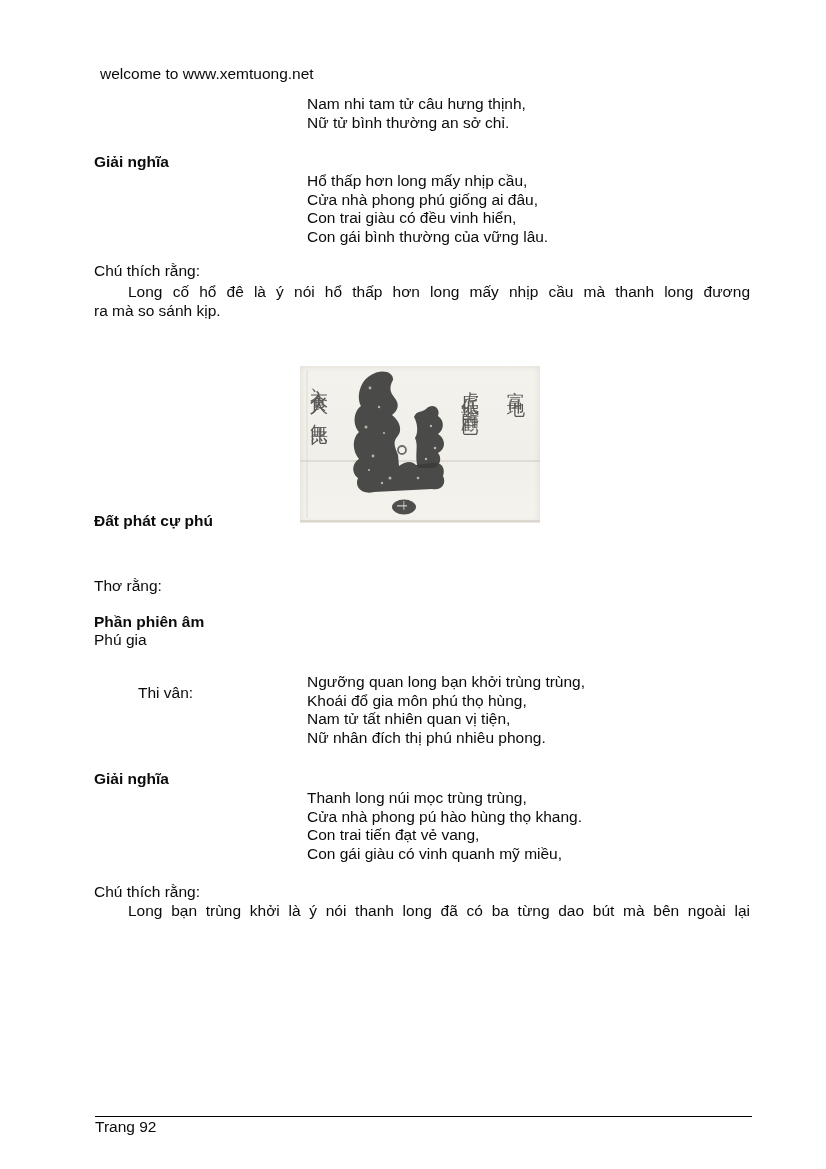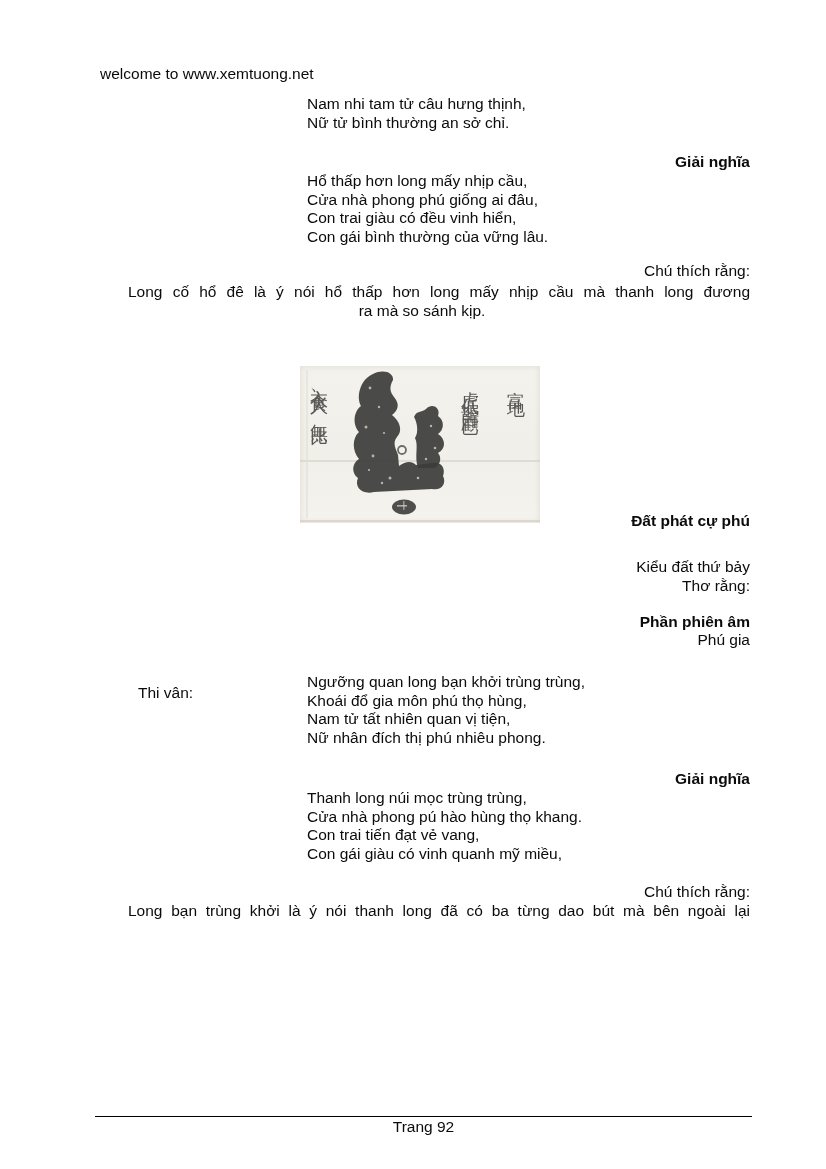--- a/index.html
+++ b/index.html
@@ -8,26 +8,26 @@
     width:826px; height:1169px;
     margin:16px auto;
     background:#ffffff;
     font-family:"Liberation Sans","DejaVu Sans",sans-serif;
     font-size:15.5px;
     color:#0b0b0b;
     overflow:hidden;
   }
   .abs { position:absolute; left:94px; width:656px; }
   .line { line-height:18.6px; white-space:nowrap; }
-  .center { text-align:right; }
+  .center { text-align:left; }
   .bold { font-weight:bold; }
   .verse { padding-left:213px; }
   .jline { line-height:18.6px; text-align:justify; text-align-last:justify; }
   .jline.first { text-indent:34px; }
-  .lline { line-height:18.6px; text-align:center; }
+  .lline { line-height:18.6px; text-align:left; }
   .indent-label { padding-left:44px; }
 
   
   .figure {
     position:absolute; left:300px; top:350px;
     width:240px; height:157px;
     background:linear-gradient(180deg,#f4f2ed 0%, #f1efe9 55%, #f5f3ee 100%);
     box-shadow:inset 0 0 6px rgba(120,110,90,.18);
   }
   .figure svg { position:absolute; left:0; top:0; }
@@ -44,21 +44,21 @@
   .vcol-left  { left:10px;  top:9px;  height:146px; letter-spacing:4px; }
   .vcol-mid   { left:161px; top:11px; height:140px; letter-spacing:7px; }
   .vcol-right { left:207px; top:11px; height:60px;  letter-spacing:8px; }
 
   .footer-rule {
     position:absolute; left:95px; top:1100px; width:657px;
     border-top:1.5px solid #000;
   }
   .footer-text {
     position:absolute; left:95px; top:1102px; width:657px;
-    text-align:center; line-height:18.6px;
+    text-align:left; line-height:18.6px;
   }
   .site-header { position:absolute; left:100px; top:49px; line-height:18.6px; }
 </style>
 </head>
 <body>
 
 <div class="page">
 
   <div class="site-header">welcome to www.xemtuong.net</div>
 
@@ -124,21 +124,20 @@
       <ellipse cx="104" cy="141" rx="12" ry="7.5" fill="#3c3c3a" opacity="0.9"></ellipse>
       <rect x="97" y="139" width="10" height="1.6" fill="#ded9d0" opacity="0.7"></rect>
       <rect x="103" y="135" width="1.6" height="9" fill="#ded9d0" opacity="0.5"></rect>
     </svg>
     <div class="vcol vcol-left">衣食人、無比</div>
     <div class="vcol vcol-mid">虎低龍顧已</div>
     <div class="vcol vcol-right">富地</div>
   </div>
 
   <div class="abs center bold line" style="top:496px">Đất phát cự phú</div>
-  <div class="abs center line" style="top:542px">Kiểu đất thứ bảy</div>
   <div class="abs center line" style="top:561px">Thơ rằng:</div>
 
   <div class="abs center bold line" style="top:597px">Phần phiên âm</div>
   <div class="abs center line" style="top:615px">Phú gia</div>
   <div class="abs line indent-label" style="top:668px">Thi vân:</div>
 
   <div class="abs verse" style="top:657px">
     <div class="line">Ngưỡng quan long bạn khởi trùng trùng,</div>
     <div class="line">Khoái đổ gia môn phú thọ hùng,</div>
     <div class="line">Nam tử tất nhiên quan vị tiện,</div>

